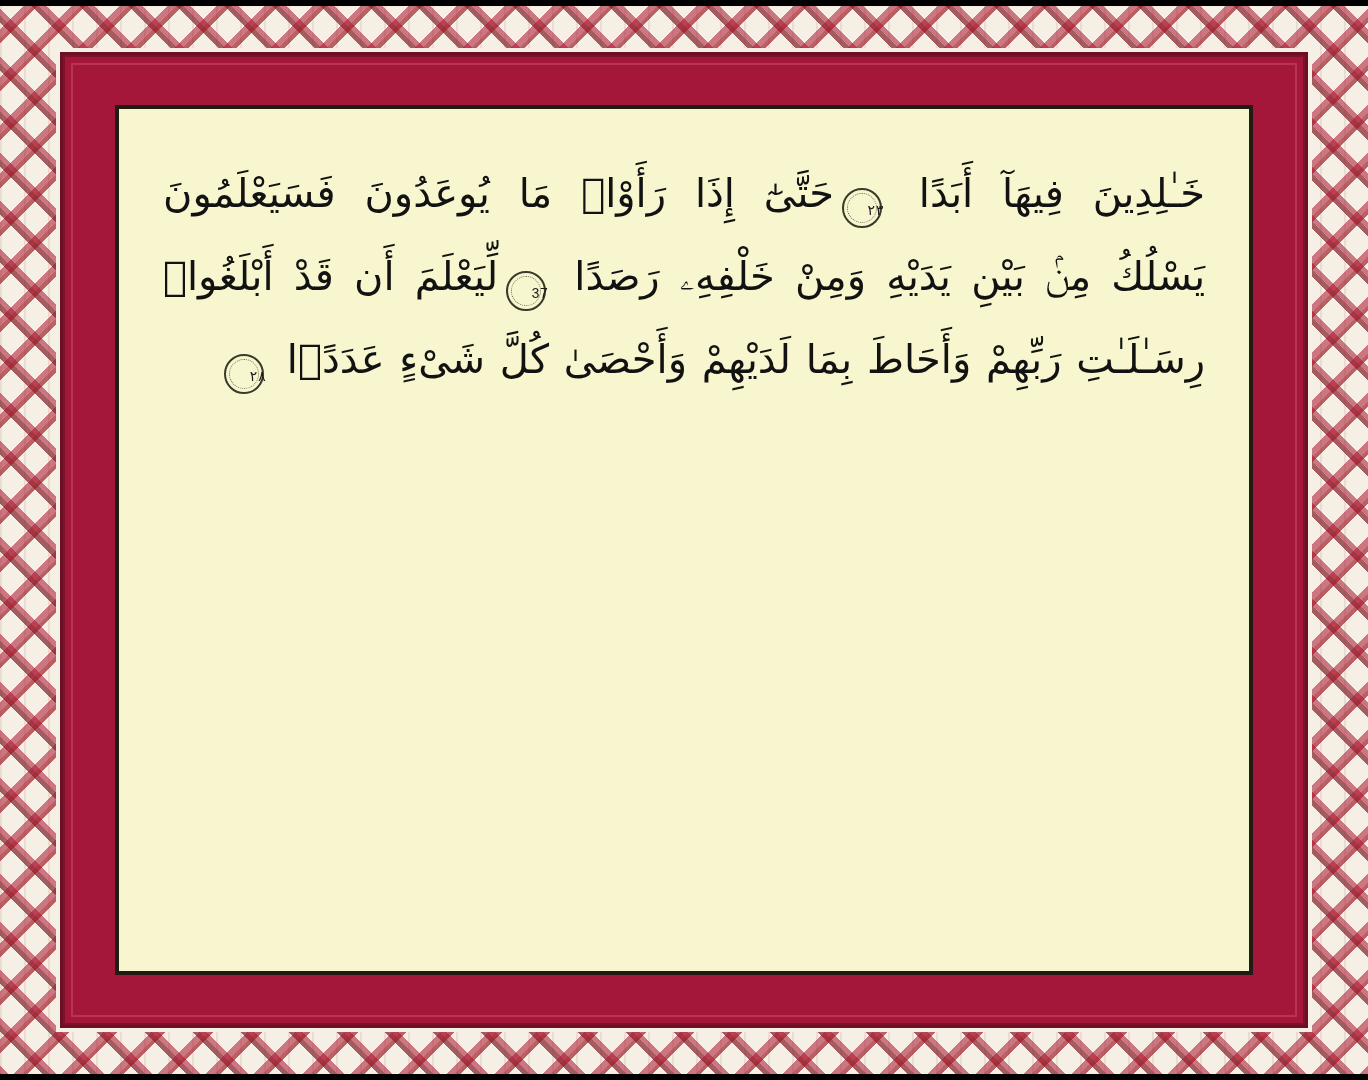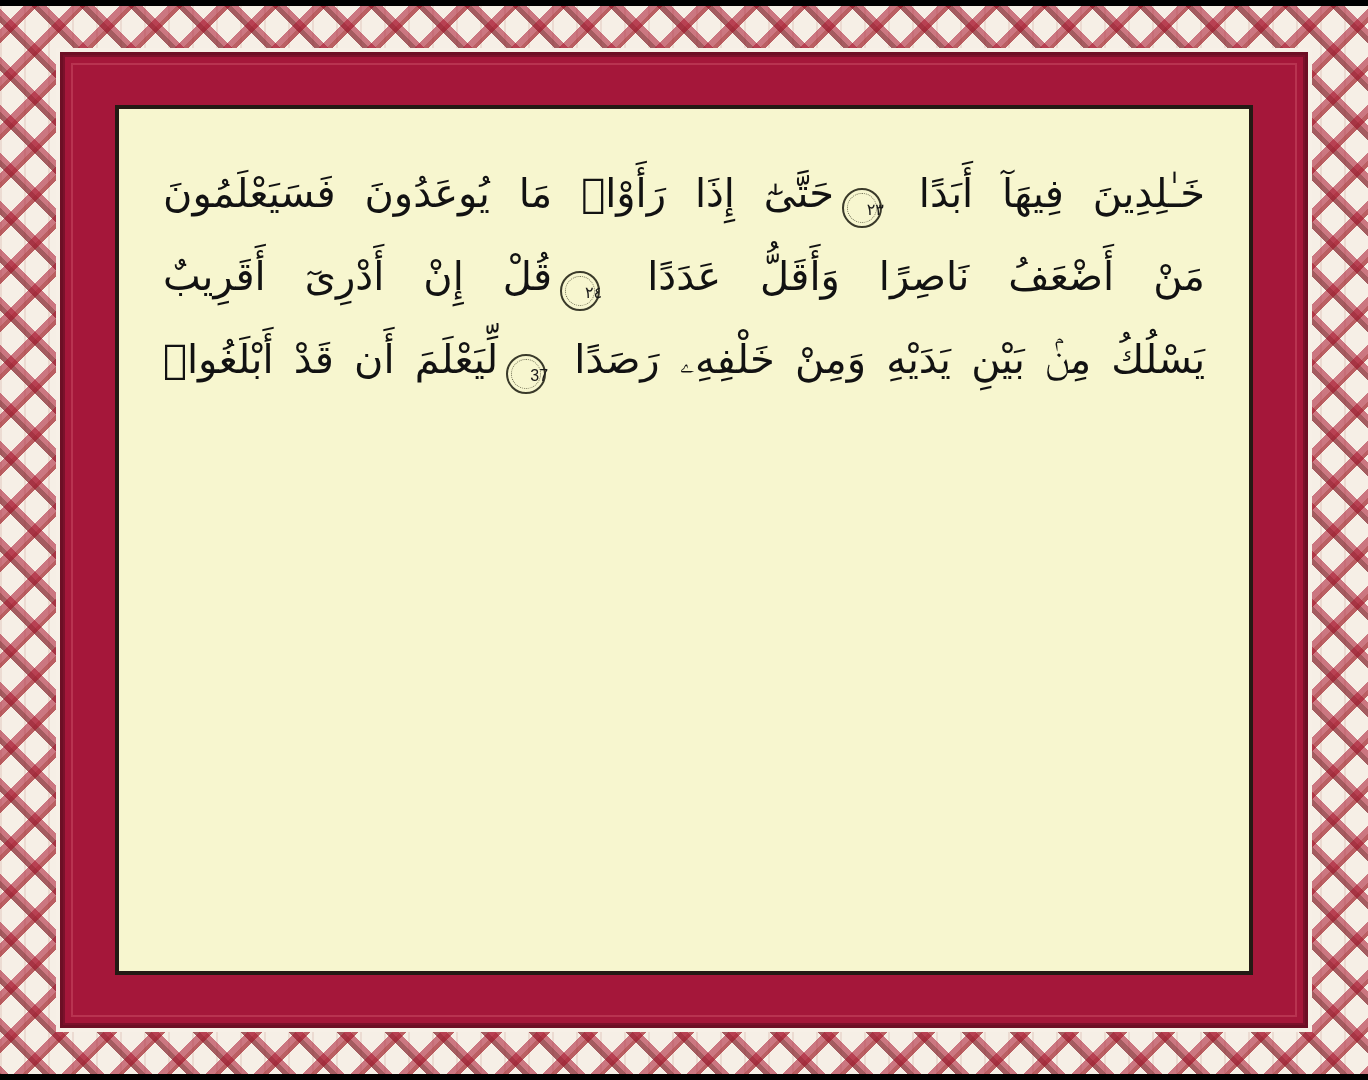--- a/index.html
+++ b/index.html
@@ -155,22 +155,22 @@
     top: 7px;
     width: 30px;
     height: 30px;
     border: 1px dotted #6a6a50;
     border-radius: 50%;
     box-sizing: border-box;
   }
   .aya-num {
     position: relative;
     z-index: 2;
-    font-family: Liberation Sans, sans-serif;
-    font-size: 16px;
+    font-family: Liberation Mono, monospace;
+    font-size: 14px;
   }
 
   
   .letterbox-top, .letterbox-bottom {
     position: absolute;
     left: 0;
     width: 1368px;
     height: 6px;
     background: #000;
   }
@@ -186,22 +186,22 @@
   <div class="ornament-inner-mask"></div>
 
   <div class="red-frame">
     <div class="red-frame-bevel"></div>
 
     <div class="dark-rule">
 
       <div class="text-panel">
         <div class="quran-body" id="quran-body">
             <span class="aya-line"><span>خَـٰلِدِينَ فِيهَآ أَبَدًا </span><span class="aya-mark"><span class="aya-num">٢٣</span></span><span>حَتَّىٰٓ إِذَا رَأَوْا۟ مَا يُوعَدُونَ فَسَيَعْلَمُونَ </span></span>
-            <span class="aya-line"><span>مَنْ أَضْعَفُ نَاصِرًا وَأَقَلُّ عَدَدًا </span><span class="aya-mark"><span class="aya-num">٢٤</span></span><span>قُلْ إِنْ أَدْرِىٓ أَقَرِيبٌ </span></span>
             <span class="aya-line"><span>يَسْلُكُ مِنۢ بَيْنِ يَدَيْهِ وَمِنْ خَلْفِهِۦ رَصَدًا </span><span class="aya-mark"><span class="aya-num">37</span></span><span>لِّيَعْلَمَ أَن قَدْ أَبْلَغُوا۟ </span></span>
+            <span class="aya-line short"><span>رِسَـٰلَـٰتِ رَبِّهِمْ وَأَحَاطَ بِمَا لَدَيْهِمْ وَأَحْصَىٰ كُلَّ شَىْءٍ عَدَدًۢا </span><span class="aya-mark"><span class="aya-num">٢٨</span></span></span>
           </div>
       </div>
 
     </div>
   </div>
 
   <div class="letterbox-top"></div>
   <div class="letterbox-bottom"></div>
 
 </div>

